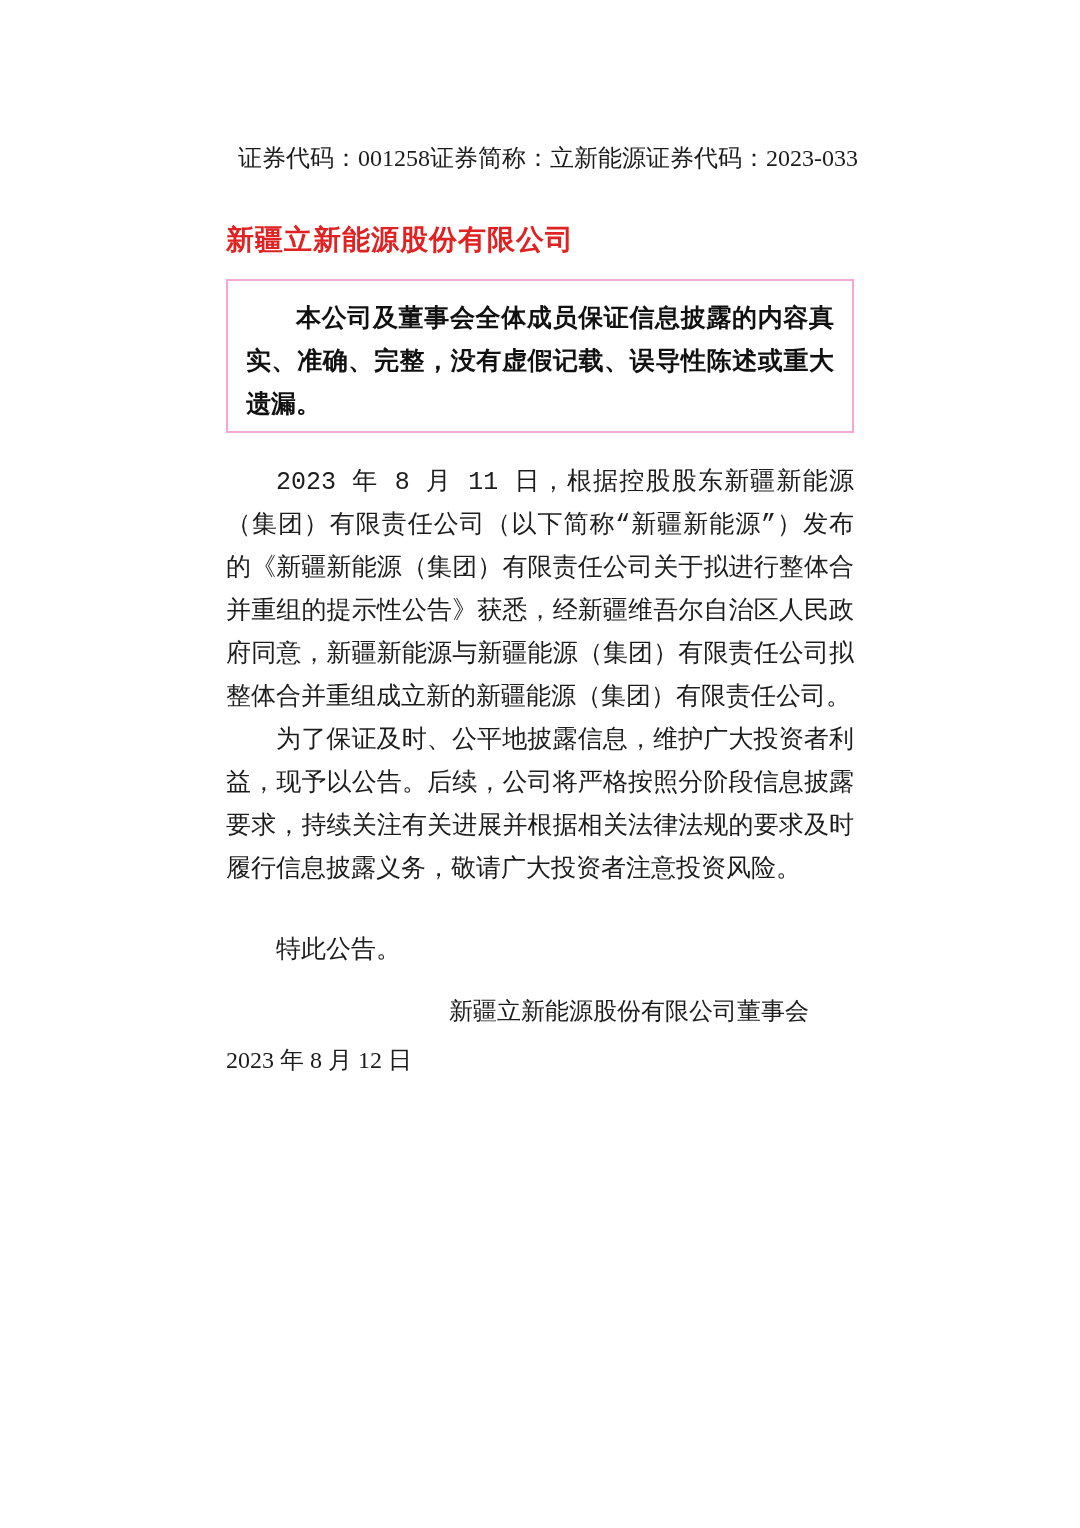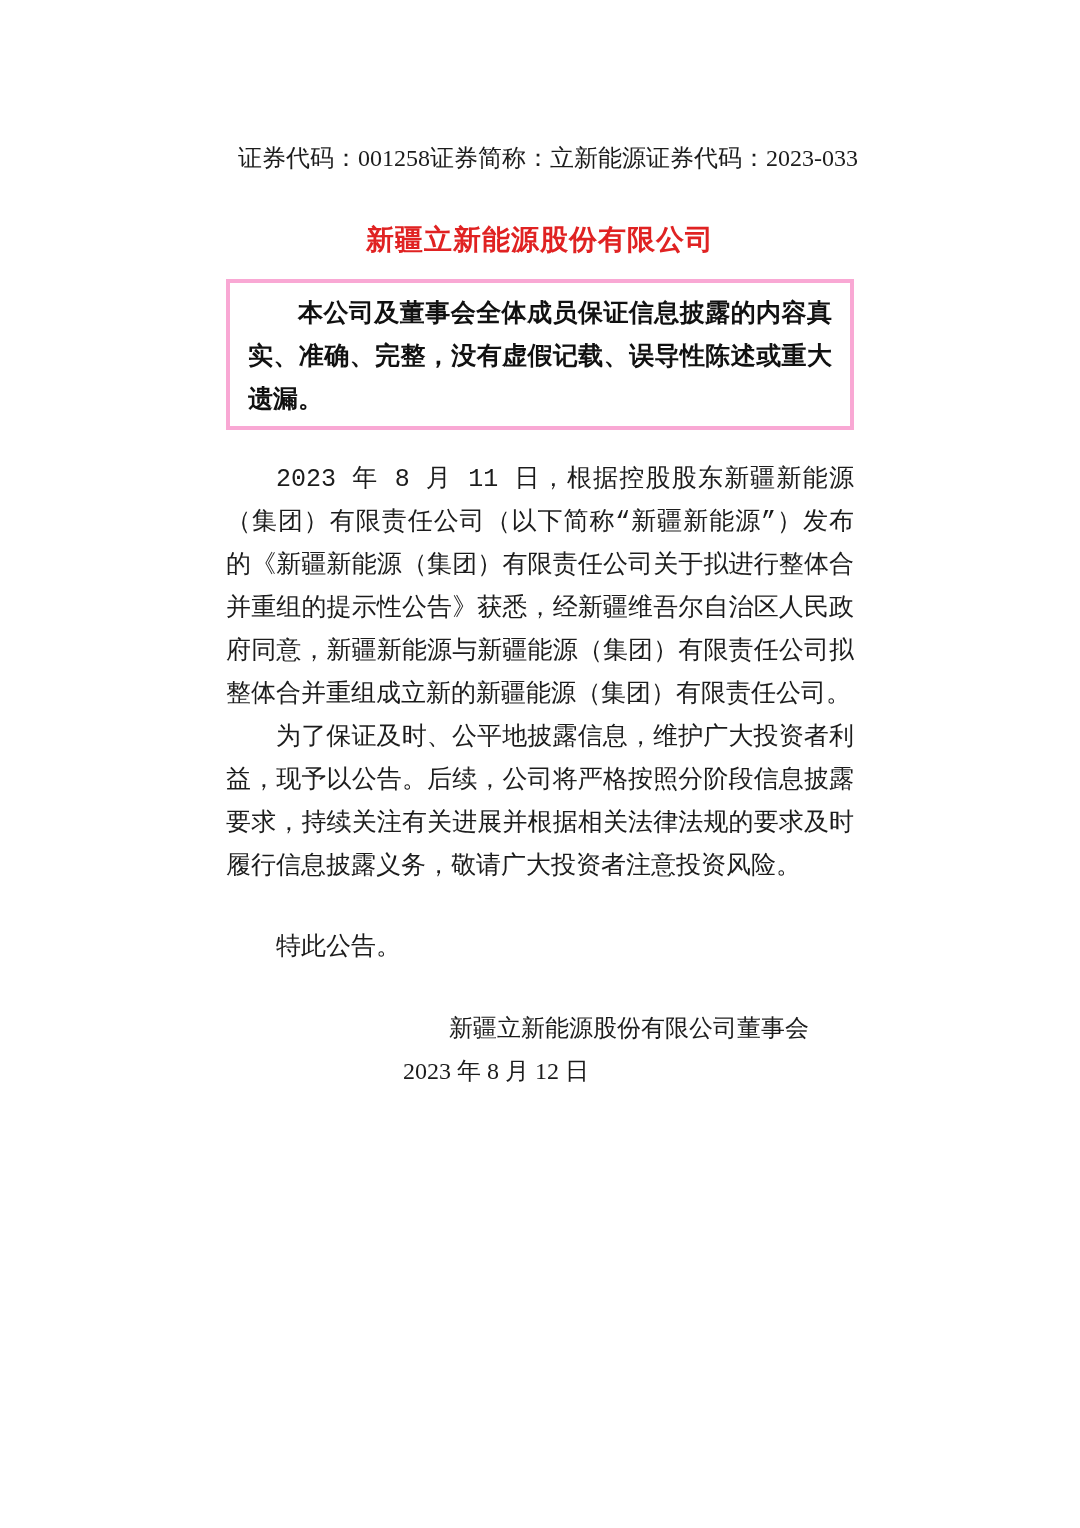--- a/index.html
+++ b/index.html
@@ -22,40 +22,40 @@
     justify-content: space-between;
     align-items: baseline;
     font-size: 24px;
     line-height: 30px;
     padding: 0 18px 0 12px;
     color: #1c1c1c;
   }
   .header-item { white-space: nowrap; }
   .doc-title {
     margin-top: 50px;
-    text-align: center;
+    text-align: left;
     font-size: 28px;
     line-height: 34px;
     font-weight: bold;
     color: #e02222;
     letter-spacing: 1px;
   }
   .doc-subtitle {
     margin-top: 28px;
     text-align: center;
     font-size: 28px;
     line-height: 34px;
     font-weight: bold;
     color: #e02222;
     letter-spacing: 1px;
   }
   .disclaimer-box {
     margin-top: 22px;
-    border: 4px solid #f9a8d4;
-    padding: 8px 18px 6px 18px;
+    border: 2px solid #f9a8d4;
+    padding: 15px 18px 6px 18px;
     font-size: 25px;
     line-height: 43px;
     font-weight: bold;
     text-indent: 2em;
     text-align: justify;
     color: #111111;
   }
   .body-block { margin-top: 28px; }
   .body-para {
     font-size: 25px;
@@ -67,32 +67,33 @@
     font-family: Liberation Mono, monospace;
   }
   .closing-para {
     margin-top: 36px;
     font-size: 25px;
     line-height: 43px;
     text-indent: 2em;
     color: #1c1c1c;
   }
   .signature-line {
-    margin-top: 40px;
+    margin-top: 20px;
     font-size: 24px;
     line-height: 43px;
     text-align: right;
     padding-right: 45px;
     color: #1c1c1c;
     white-space: nowrap;
   }
   .date-line {
+    margin-top: 6px;
     font-size: 24px;
     line-height: 43px;
-    text-align: center;
+    text-align: left;
     padding-right: 88px;
     color: #1c1c1c;
     white-space: nowrap;
   }
 </style>
 </head>
 <body>
 
 <div class="page">
   <div class="content">

